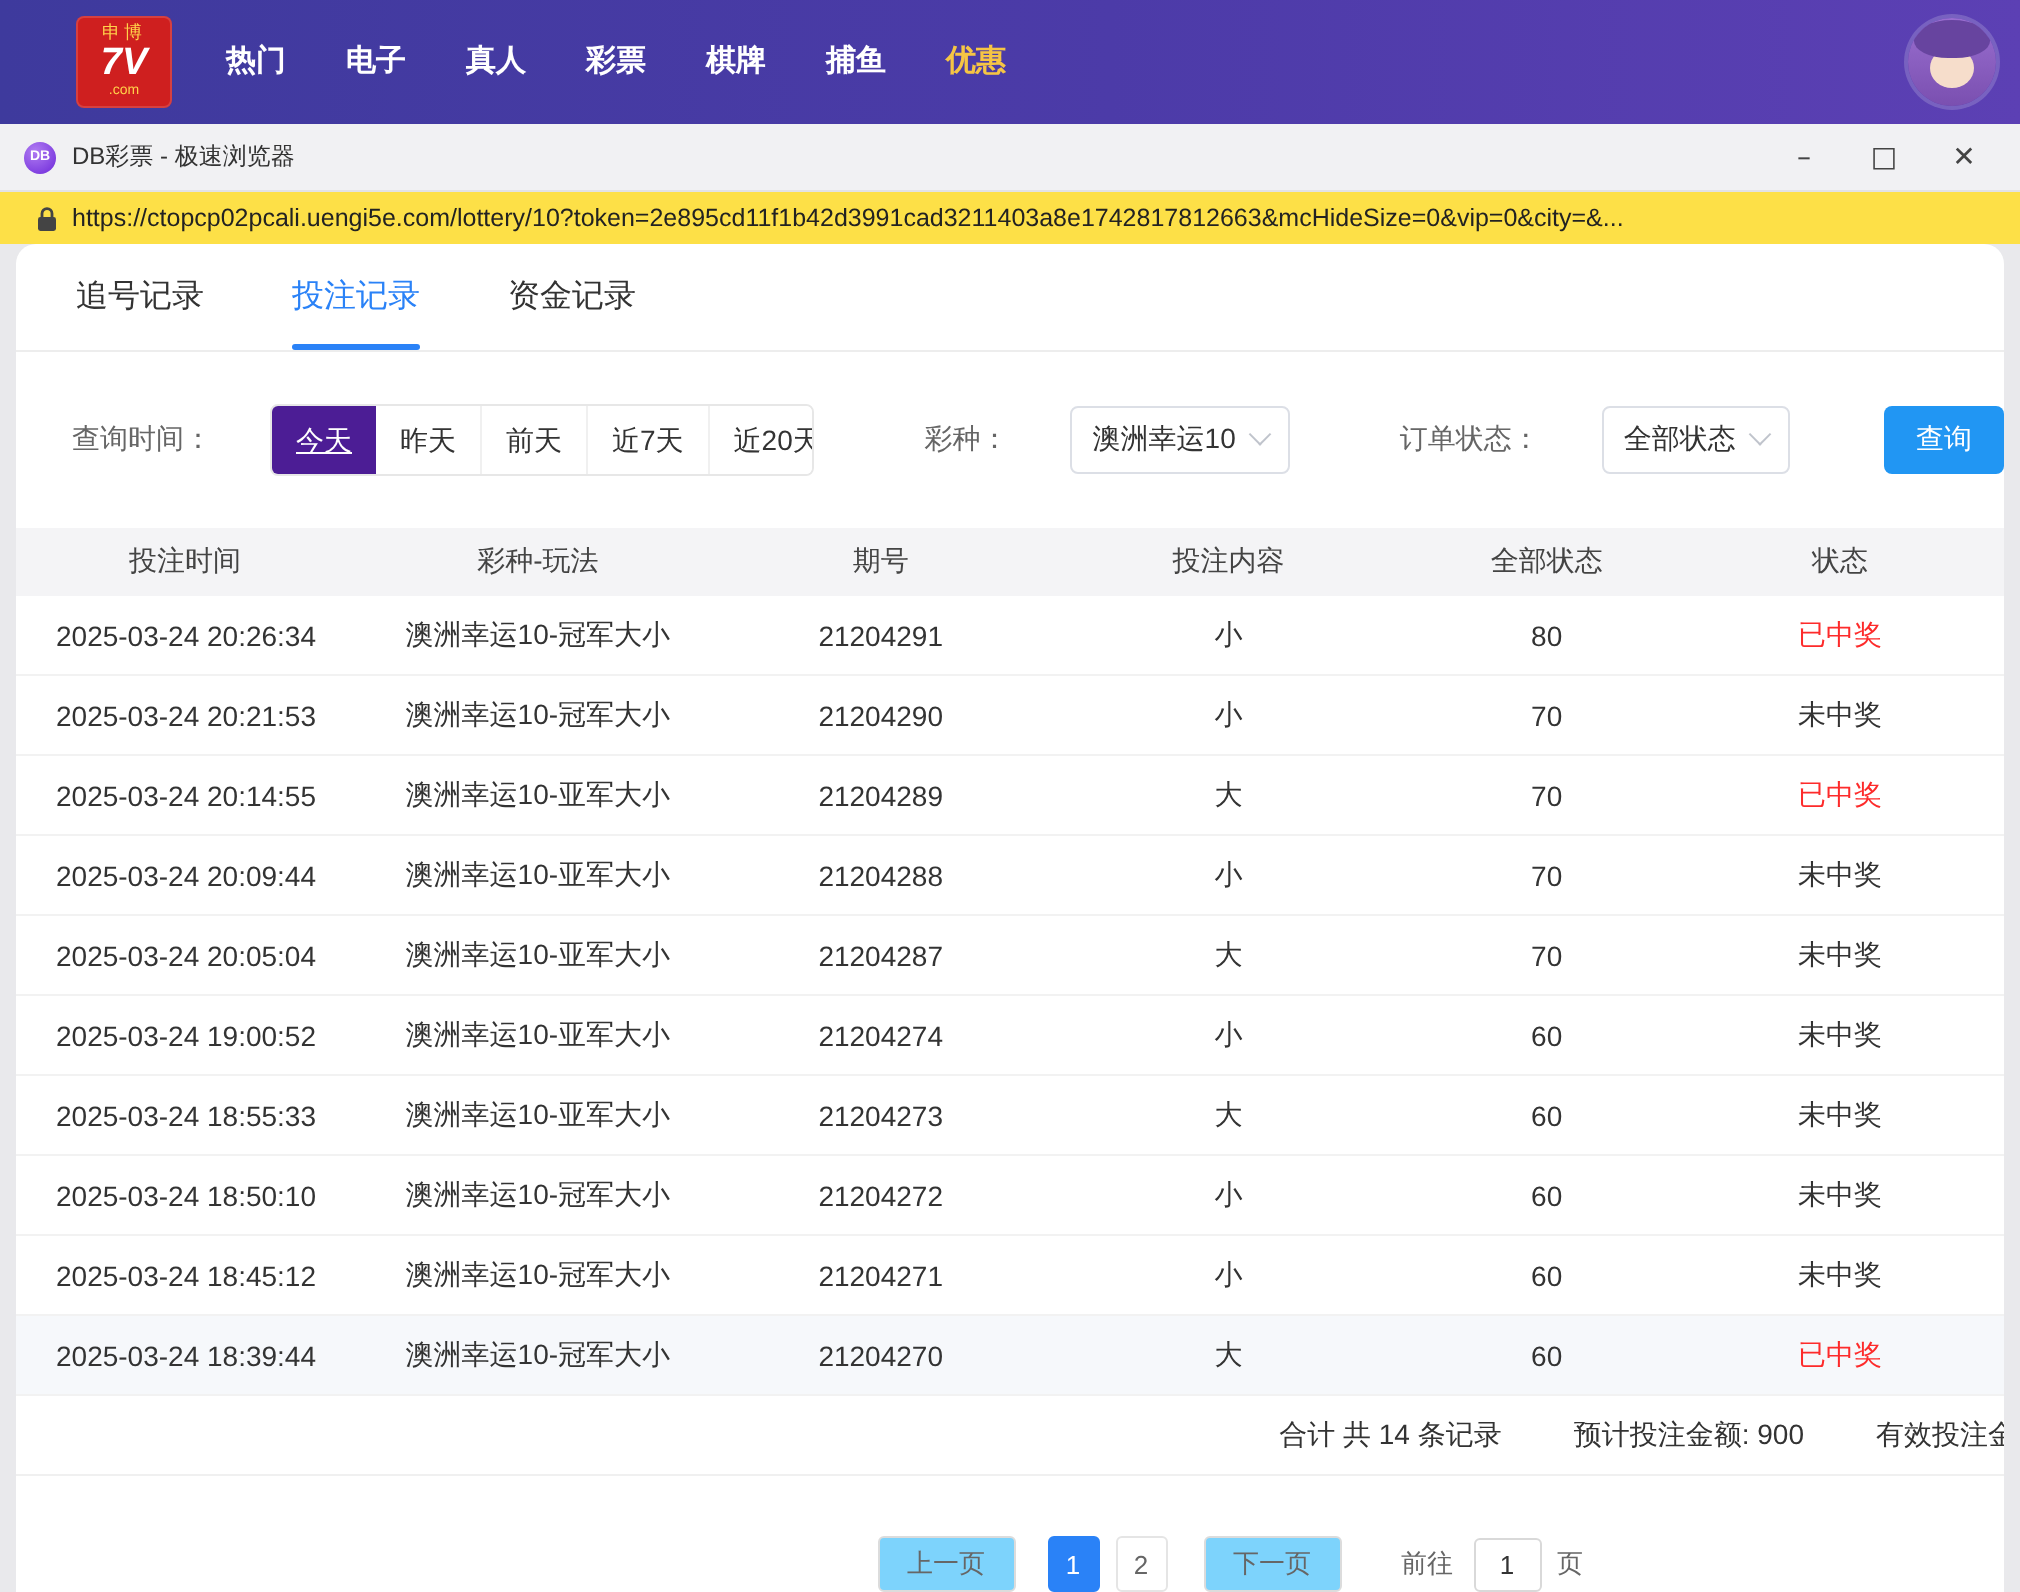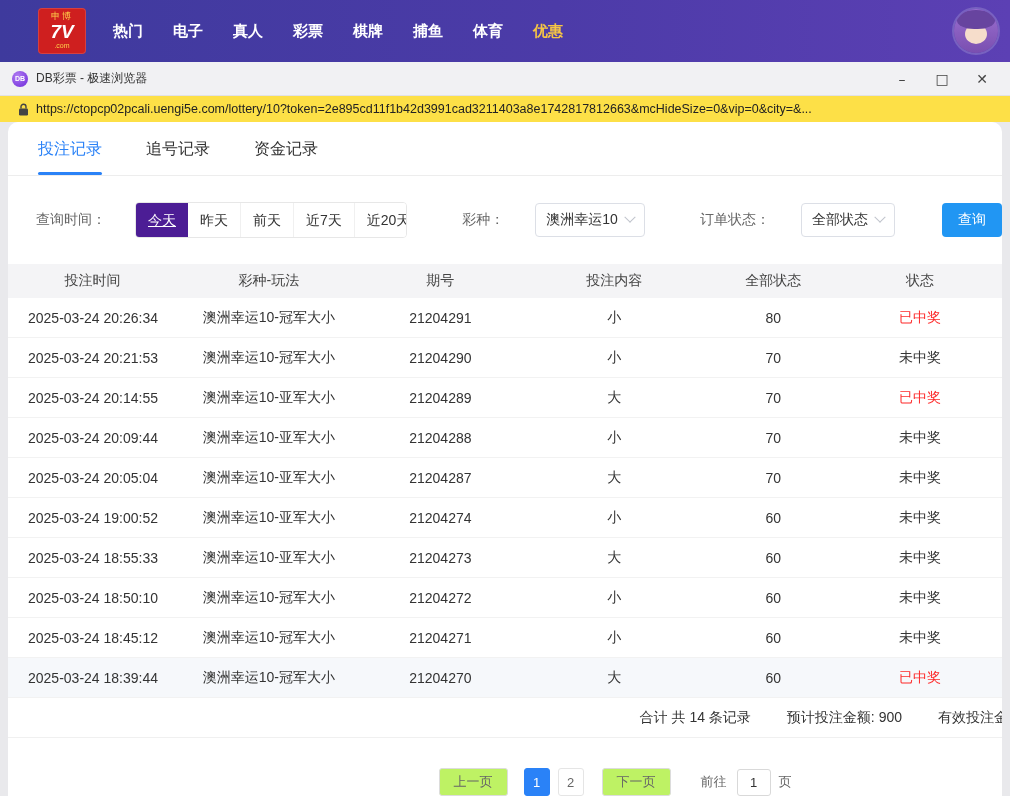--- a/index.html
+++ b/index.html
@@ -146,21 +146,21 @@
     gap: 36px; margin-right: -20px; border-bottom: 1px solid #f0f0f0;
   }
   .sum-item { font-size: 14px; color: #333; white-space: nowrap; }
 
   
   .pagination {
     margin-top: 30px; display: flex; align-items: center; justify-content: center;
     transform: translateX(110px);
   }
   .pg-btn {
-    height: 28px; padding: 0 14px; background: #bef264; border: 1px solid #dcdcdc;
+    height: 28px; padding: 0 14px; background: #7dd3fc; border: 1px solid #dcdcdc;
     border-radius: 3px; font-size: 13px; color: #666; cursor: pointer; white-space: nowrap;
     font-family: inherit;
   }
   .pg-num {
     width: 26px; height: 28px; display: flex; align-items: center; justify-content: center;
     border-radius: 3px; font-size: 13px; cursor: pointer; margin-left: 8px;
     border: 1px solid #e5e5e5; background: #fff; color: #666;
   }
   .pg-num.active { background: #2a82f7; color: #fff; border-color: #2a82f7; margin-left: 16px; }
   .pg-next { margin-left: 18px; }
@@ -181,21 +181,20 @@
     <span class="logo-main">7V</span>
     <span class="logo-sub">.com</span>
   </div>
   <nav class="nav-menu">
     <span class="nav-item">热门</span>
     <span class="nav-item">电子</span>
     <span class="nav-item">真人</span>
     <span class="nav-item">彩票</span>
     <span class="nav-item">棋牌</span>
     <span class="nav-item">捕鱼</span>
-    <span class="nav-item">体育</span>
     <span class="nav-item gold">优惠</span>
   </nav>
   <div class="avatar">
     <span class="avatar-face"></span>
     <span class="avatar-hair"></span>
   </div>
 </header>
 
 <div class="titlebar">
   <span class="favicon">DB</span>
@@ -214,22 +213,22 @@
       <path d="M3 5.5V3.8a2.5 2.5 0 0 1 5 0v1.7" fill="none" stroke="#444" stroke-width="1.4"></path>
     </svg>
   </span>
   <span class="url-text">https://ctopcp02pcali.uengi5e.com/lottery/10?token=2e895cd11f1b42d3991cad3211403a8e1742817812663&amp;mcHideSize=0&amp;vip=0&amp;city=&amp;...</span>
 </div>
 
 <div class="page-bg">
   <div class="page-card">
 
     <div class="tabs">
+      <span class="tab">追号记录</span>
       <span class="tab active">投注记录</span>
-      <span class="tab">追号记录</span>
       <span class="tab">资金记录</span>
     </div>
 
     <div class="filter-bar">
       <span class="f-label">查询时间：</span>
       <div class="time-group">
         <span class="time-item active">今天</span>
         <span class="time-item">昨天</span>
         <span class="time-item">前天</span>
         <span class="time-item">近7天</span>

